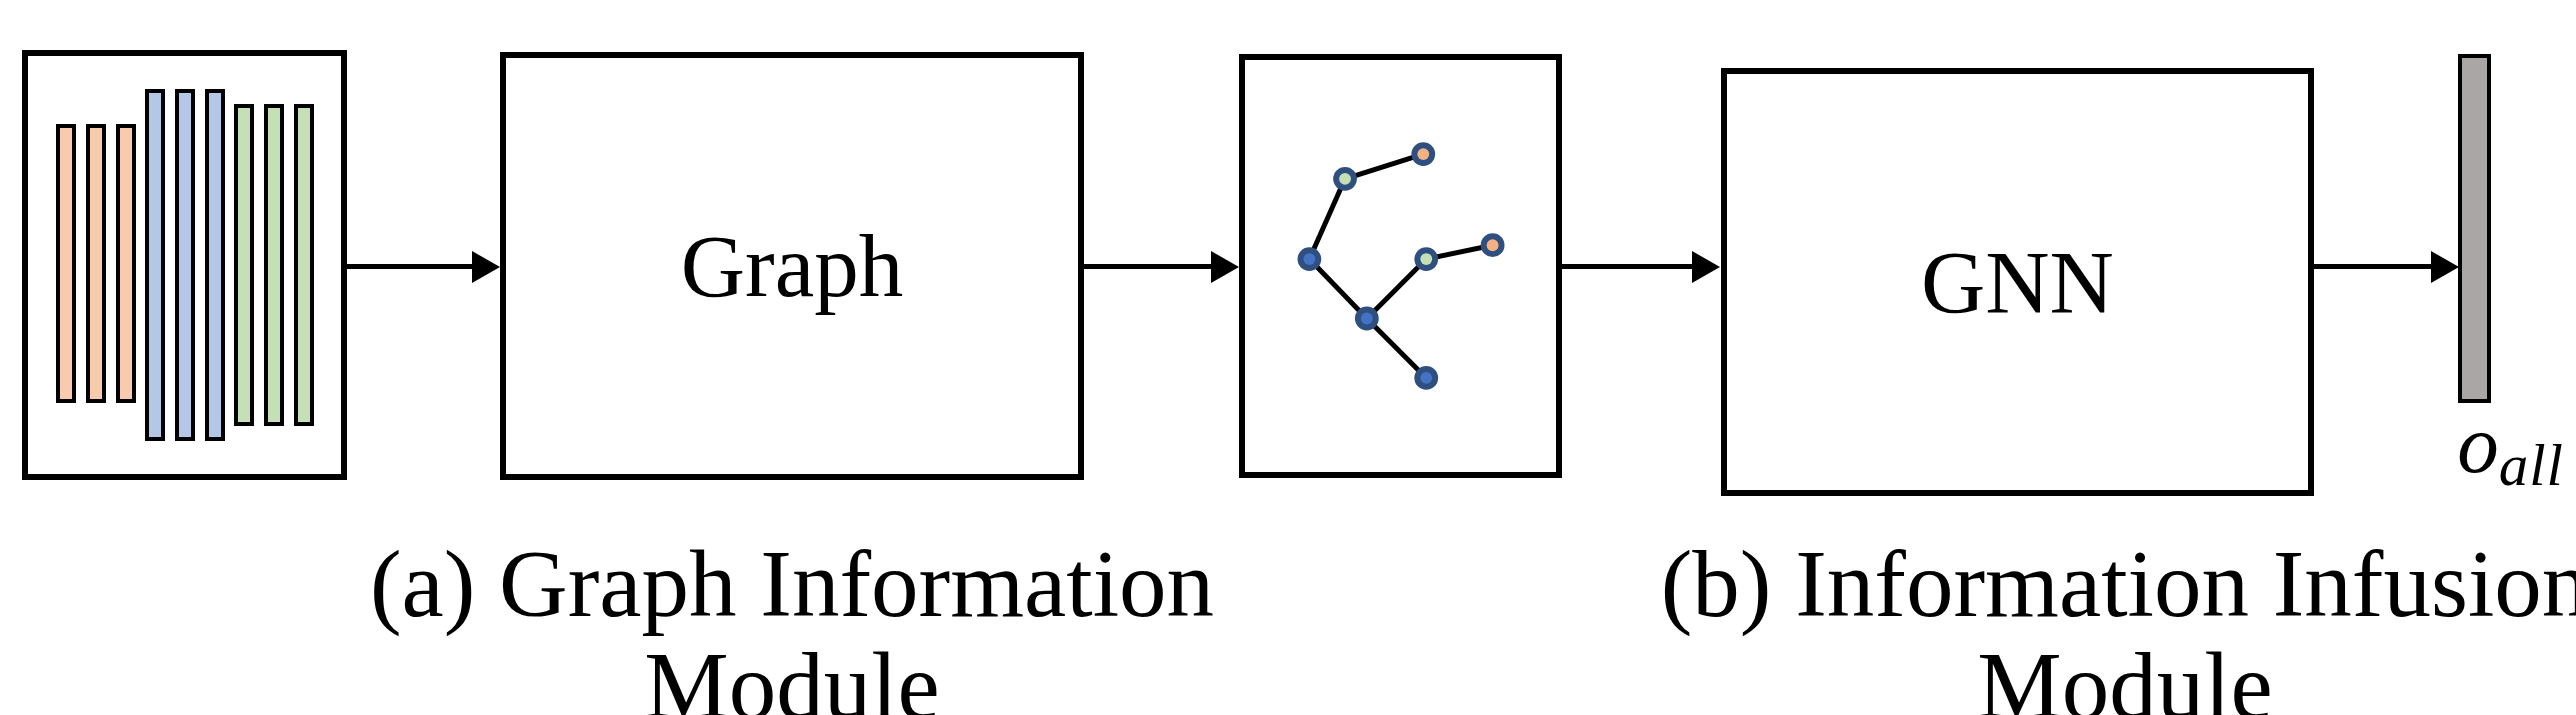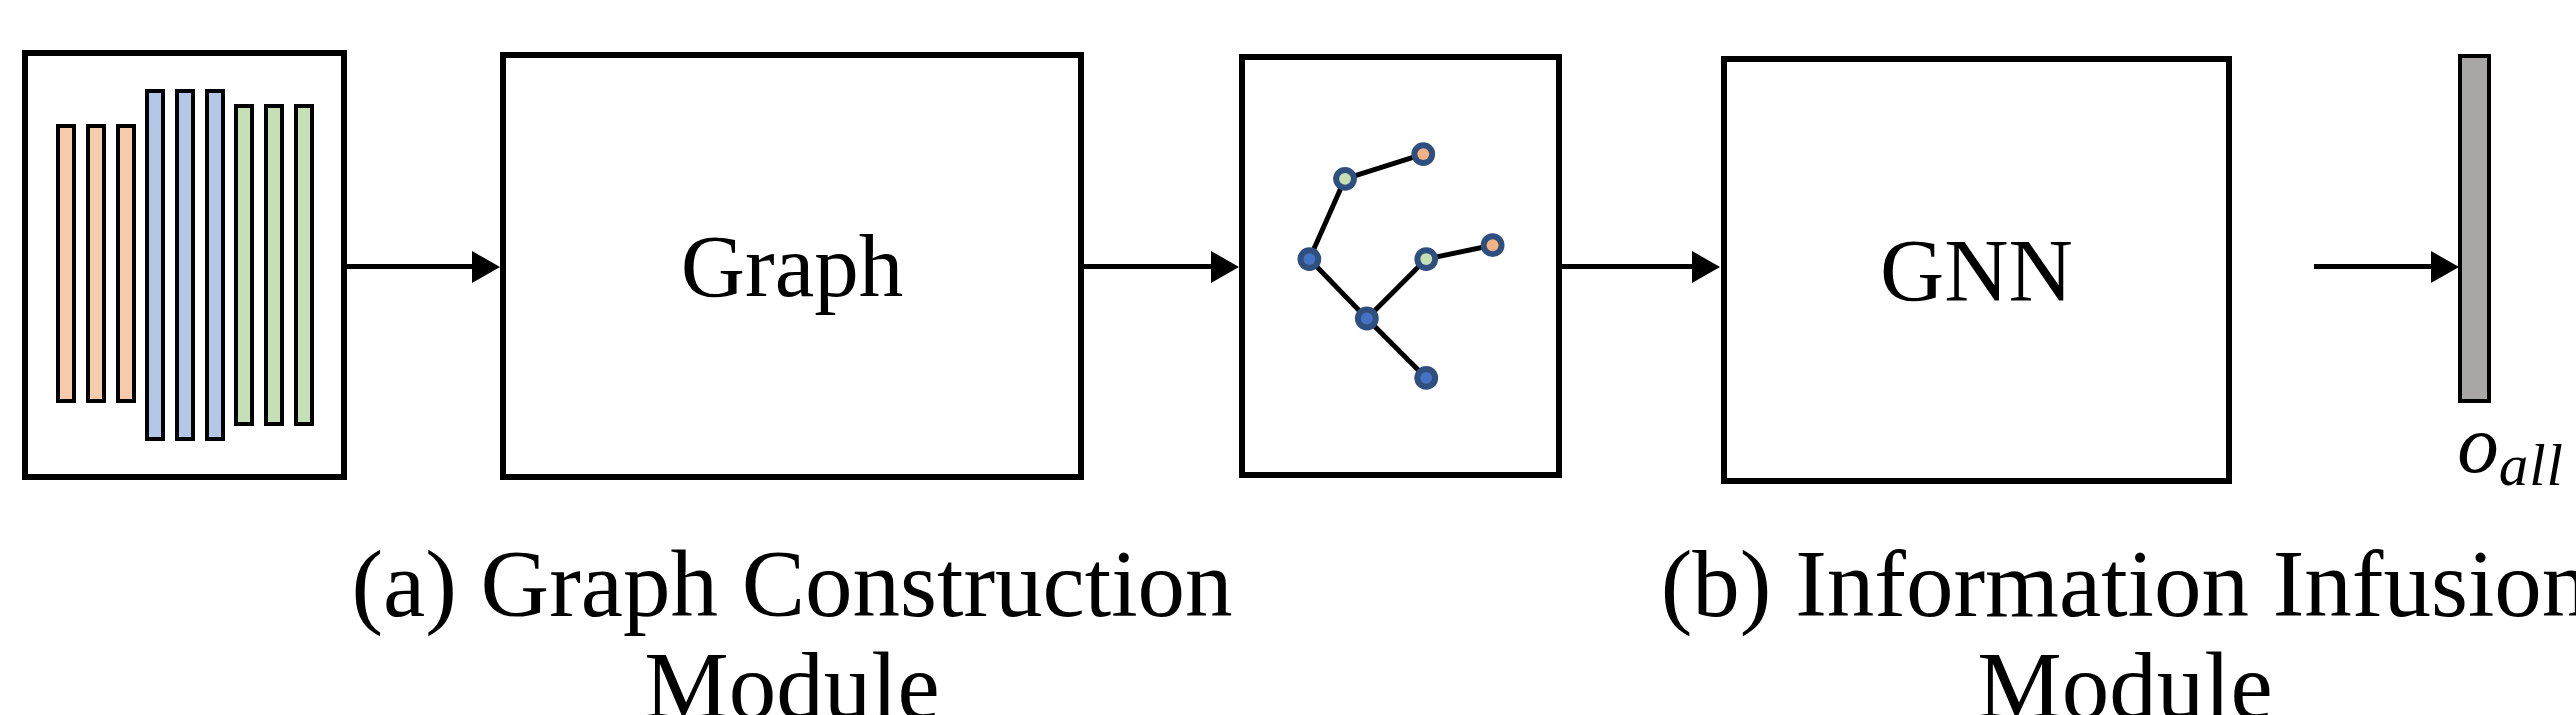--- a/index.html
+++ b/index.html
@@ -15,21 +15,21 @@
   
   .box{
     position:absolute;
     border:6px solid var(--outline,#000);
     background:#fff;
     box-sizing:border-box;
   }
   .feature-box{left:22px;top:18px;width:325px;height:430px;}
   .gc-box{left:500px;top:20px;width:584px;height:428px;}
   .graph-box{left:1239px;top:22px;width:323px;height:424px;}
-  .gnn-box{left:1721px;top:24px;width:511px;height:428px;}
+  .gnn-box{left:1721px;top:36px;width:593px;height:428px;}
   .text-box{
     display:flex;flex-direction:column;
     align-items:center;justify-content:center;
     text-align:center;
     font-size:89px;line-height:105px;
     white-space:nowrap;
   }
   
   .bar-group{position:absolute;display:flex;gap:10px;}
   .bar-group[data-group="orange"]{left:28px;top:68px;height:279px;}
@@ -146,21 +146,21 @@
   <div class="box text-box gnn-box">
     <div>GNN</div>
   </div>
 
   <div class="arrow a4"></div>
 
   <div class="output-bar"></div>
   <div class="output-label"><span class="ol-base">o</span><span class="ol-sub">all</span></div>
 
   <div class="caption cap-a">
-    <div>(a) Graph Construction</div>
+    <div>(a) Graph Information</div>
     <div>Module</div>
   </div>
   <div class="caption cap-b">
     <div>(b) Information Infusion</div>
     <div>Module</div>
   </div>
 
 </div>
 
 

